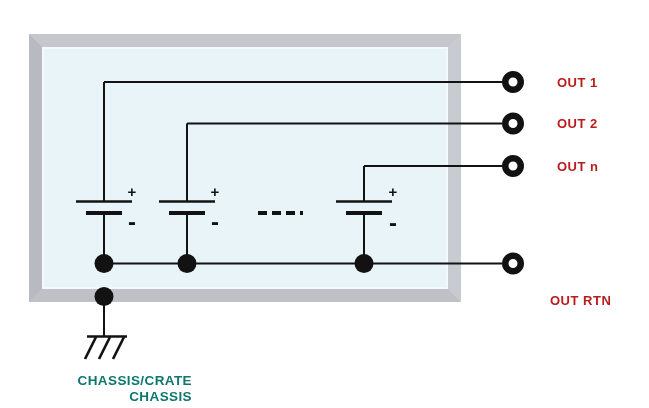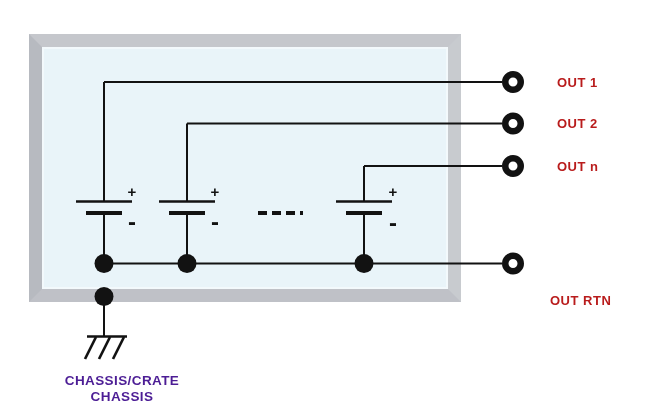--- a/index.html
+++ b/index.html
@@ -17,23 +17,23 @@
     border-bottom-color:#bfc1c7;
     box-shadow:inset 0 0 0 2px rgba(255,255,255,0.45);
   }
   svg.circuit{position:absolute;left:0;top:0;width:649px;height:408px;}
   .out-label{
     position:absolute;transform:translateY(-50%);
     font-size:13px;font-weight:700;letter-spacing:0.5px;
     color:#b91c1c;white-space:nowrap;
   }
   .ground-label{
-    position:absolute;left:44px;top:373px;width:156px;
-    text-align:center;font-size:13.5px;font-weight:700;letter-spacing:0.4px;
-    color:#4c1d95;line-height:16px;
+    position:absolute;left:36px;top:373px;width:156px;
+    text-align:right;font-size:13.5px;font-weight:700;letter-spacing:0.4px;
+    color:#0f766e;line-height:16px;
   }
   .svg-sign{
     font-family:"Liberation Sans", sans-serif;
     font-weight:700;fill:#121212;
   }
   .plus{font-size:15px;}
   .minus{font-size:24px;}
 </style>
 </head>
 <body>

